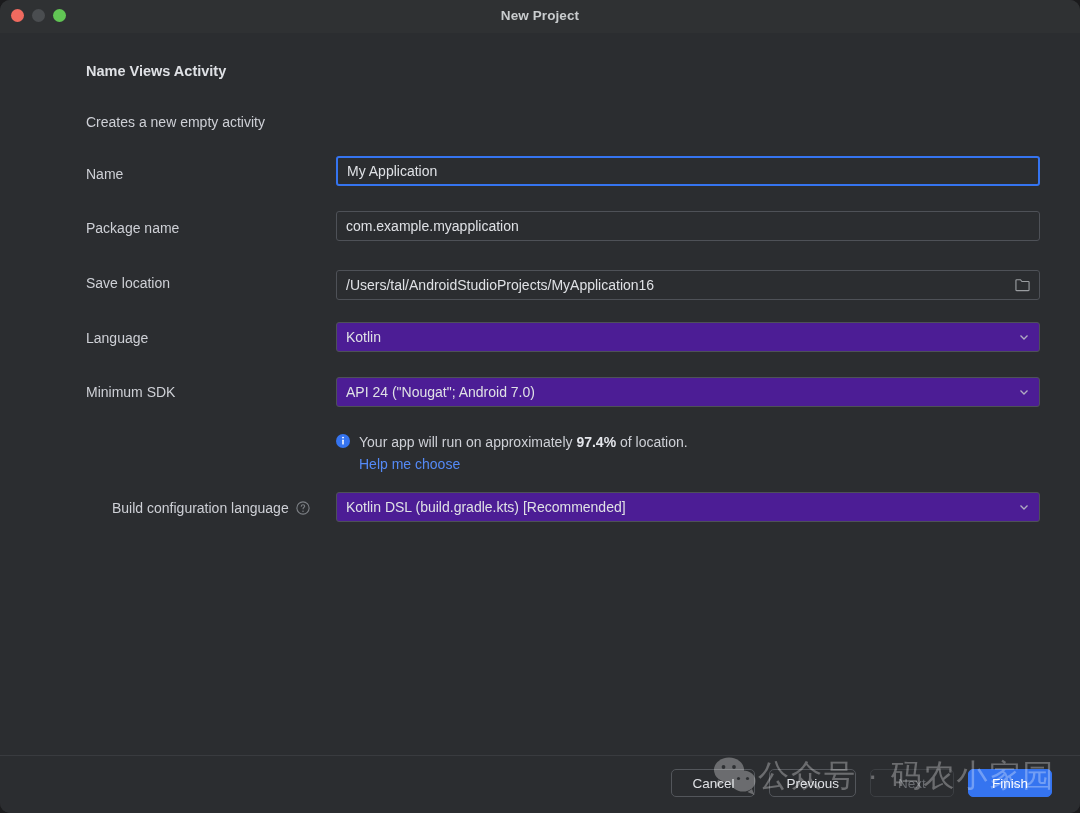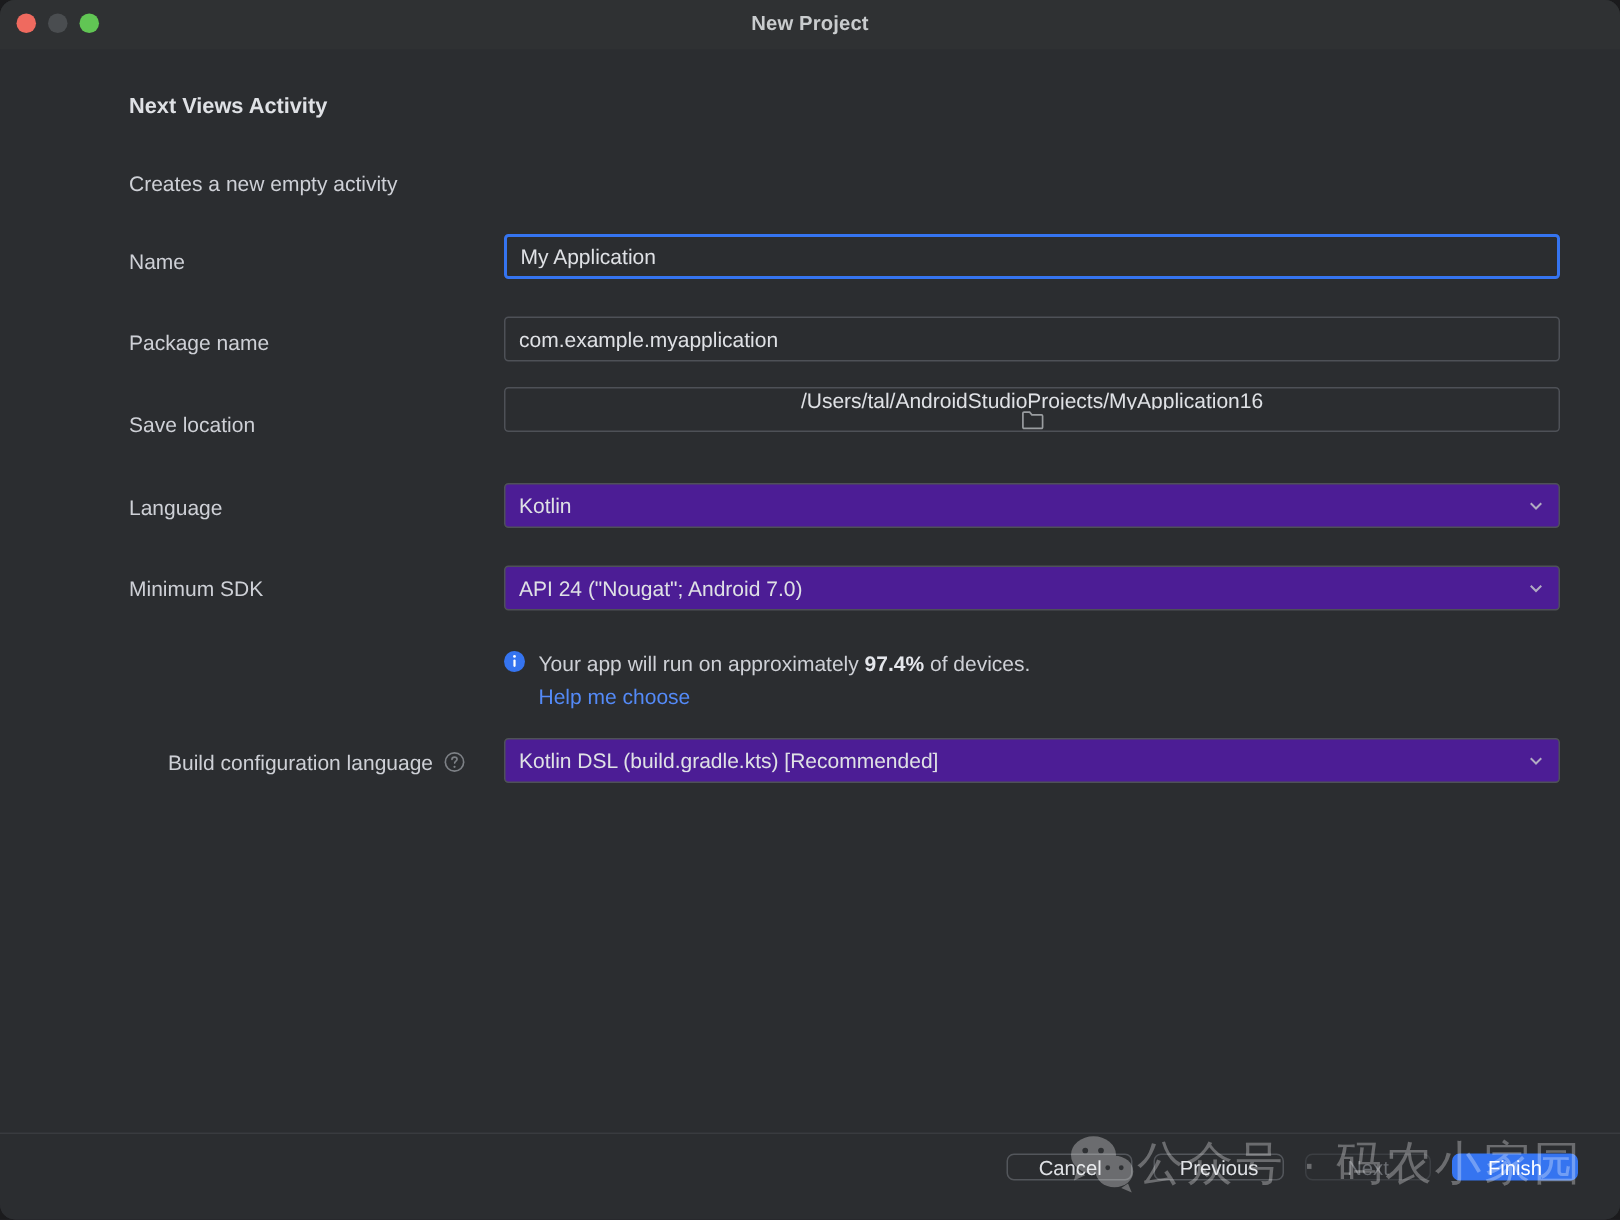--- a/index.html
+++ b/index.html
@@ -198,21 +198,21 @@
   }
   .btn-bar {
     position: absolute;
     right: 28px;
     top: 13px;
     display: flex;
     align-items: center;
     gap: 14px;
   }
   .btn {
-    height: 18px;
+    height: 28px;
     min-width: 84px;
     padding: 0 16px;
     box-sizing: border-box;
     display: flex;
     align-items: center;
     justify-content: center;
     font-size: 13.5px;
     border-radius: 5px;
     white-space: nowrap;
   }
@@ -259,35 +259,35 @@
     <div class="traffic">
       <span class="light close"></span>
       <span class="light min"></span>
       <span class="light zoom"></span>
     </div>
     <div class="title-text">New Project</div>
   </div>
 
   <div class="content">
 
-    <div class="tpl-title">Next Views Activity</div>
+    <div class="tpl-title">Name Views Activity</div>
     <div class="tpl-desc">Creates a new empty activity</div>
 
     <div class="row-label" style="top:133px">Name</div>
     <div class="field text-input focused" style="top:123px">
       <span class="field-text">My Application</span>
     </div>
 
     <div class="row-label" style="top:187px">Package name</div>
     <div class="field text-input" style="top:178px">
       <span class="field-text">com.example.myapplication</span>
     </div>
 
     <div class="row-label" style="top:242px">Save location</div>
-    <div class="field text-input" style="top:225px; justify-content:space-between;flex-direction:column;">
+    <div class="field text-input" style="top:237px; justify-content:space-between;">
       <span class="field-text">/Users/tal/AndroidStudioProjects/MyApplication16</span>
       <svg class="folder-icon" viewBox="0 0 16 14" fill="none" stroke="#b6b9bd" stroke-width="1.2">
         <path d="M1 12.2V2.2a.8.8 0 0 1 .8-.8h4l1.6 1.9h6.8a.8.8 0 0 1 .8.8v8.1a.8.8 0 0 1-.8.8H1.8a.8.8 0 0 1-.8-.8z"></path>
       </svg>
     </div>
 
     <div class="row-label" style="top:297px">Language</div>
     <div class="field combo" style="top:289px">
       <span class="field-text">Kotlin</span>
       <svg class="chev" viewBox="0 0 12 12" fill="none" stroke="#c3c6ca" stroke-width="1.3">
@@ -303,21 +303,21 @@
       </svg>
     </div>
 
     <div class="note">
       <svg class="info-icon" viewBox="0 0 14 14">
         <circle cx="7" cy="7" r="7" fill="#3574f0"></circle>
         <rect x="6.25" y="5.6" width="1.5" height="5" rx="0.7" fill="#ffffff"></rect>
         <circle cx="7" cy="3.6" r="0.95" fill="#ffffff"></circle>
       </svg>
       <div class="note-lines">
-        <div class="note-text"><span>Your app will run on approximately </span><b>97.4%</b><span> of devices.</span></div>
+        <div class="note-text"><span>Your app will run on approximately </span><b>97.4%</b><span> of location.</span></div>
         <a class="note-link">Help me choose</a>
       </div>
     </div>
 
     <div class="row-label label-with-help" style="top:467px">
       <span>Build configuration language</span>
       <svg class="help-icon" viewBox="0 0 14 14" fill="none">
         <circle cx="7" cy="7" r="6.1" stroke="#9ca0a6" stroke-width="1.1"></circle>
         <path d="M5.3 5.3c0-1 .8-1.6 1.7-1.6s1.7.6 1.7 1.5c0 1.2-1.6 1.2-1.6 2.5" stroke="#9ca0a6" stroke-width="1.1" stroke-linecap="round"></path>
         <circle cx="7" cy="10.2" r="0.75" fill="#9ca0a6"></circle>

